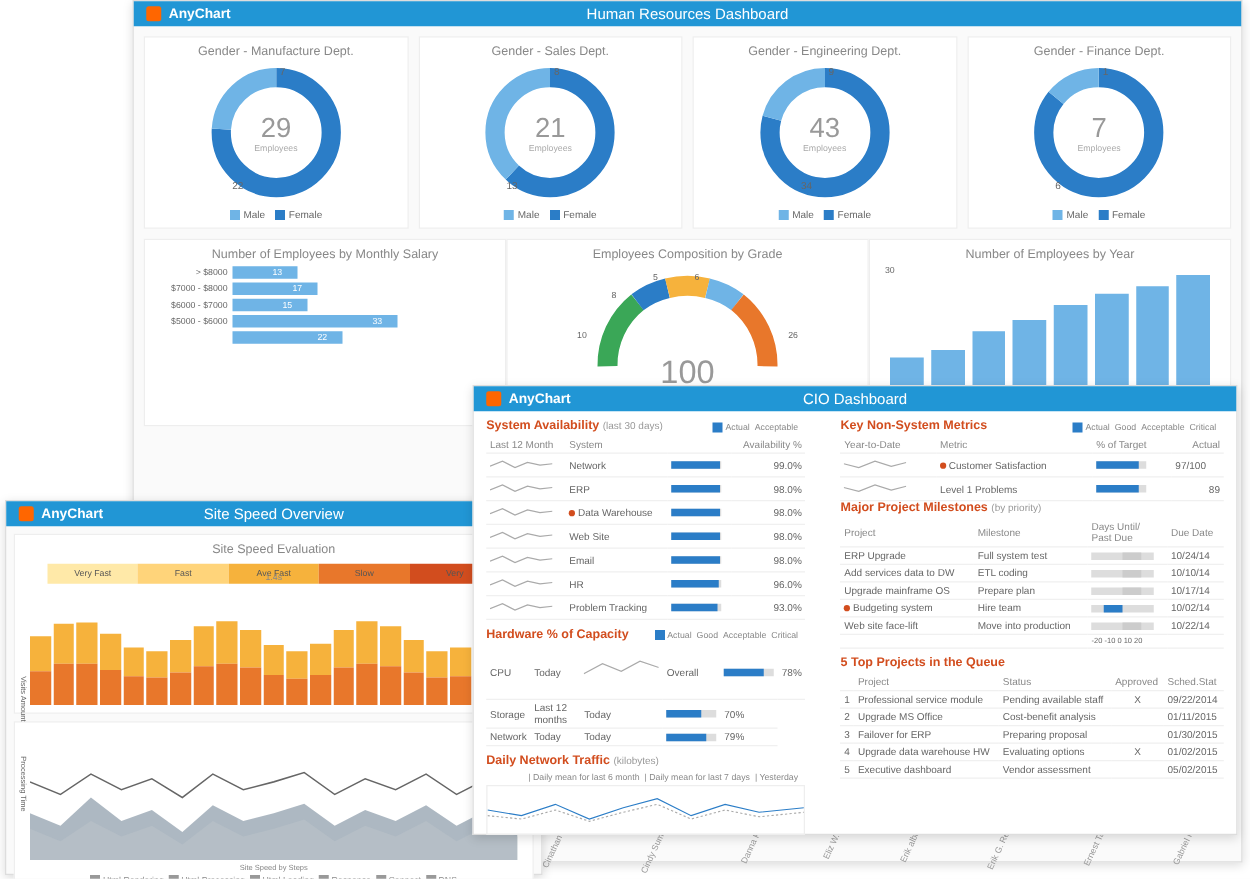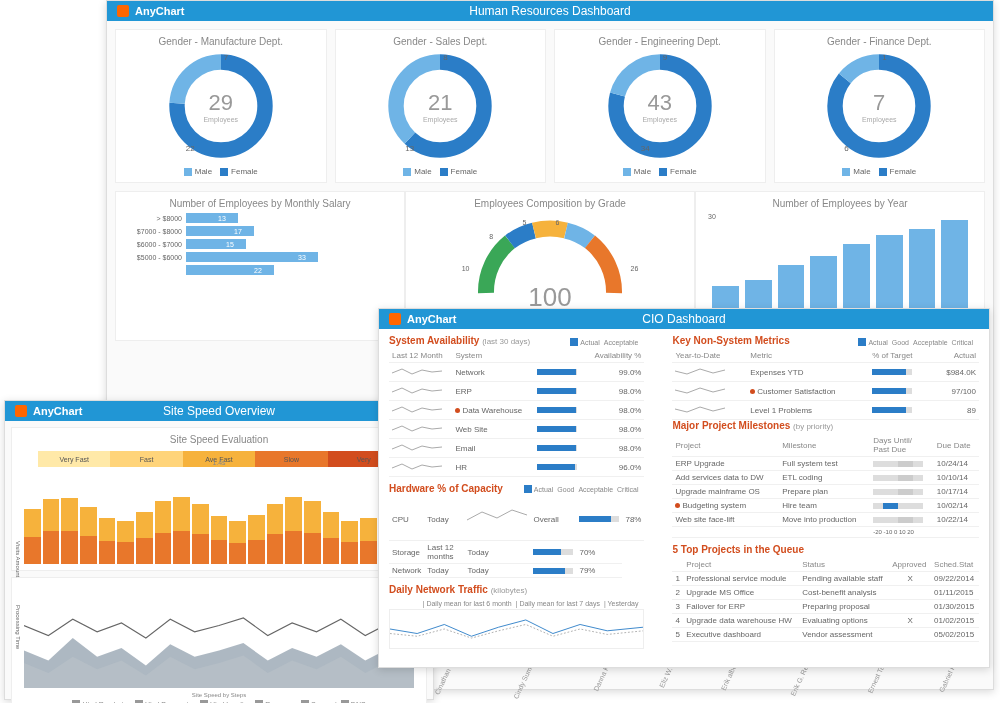--- a/index.html
+++ b/index.html
@@ -403,20 +403,28 @@
               <td style="text-align:right">98.0%</td>
             </tr>
             <tr>
               <td><svg width="50" height="12">
                   <polyline points="0,8 10,4 20,9 30,5 40,7 50,6" stroke="#aaa" fill="none"></polyline>
                 </svg></td>
               <td>HR</td>
               <td><span class="mini-bar"><i style="width:96%"></i></span></td>
               <td style="text-align:right">96.0%</td>
             </tr>
+            <tr>
+              <td><svg width="50" height="12">
+                  <polyline points="0,8 10,4 20,9 30,5 40,7 50,6" stroke="#aaa" fill="none"></polyline>
+                </svg></td>
+              <td>Problem Tracking</td>
+              <td><span class="mini-bar"><i style="width:93%"></i></span></td>
+              <td style="text-align:right">93.0%</td>
+            </tr>
           </tbody>
       </table>
       <div class="sec-title" style="margin-top:6px;display:flex;justify-content:space-between">
           <span>Hardware % of Capacity</span>
         <span class="legend-row" style="font-weight:normal">
             <span>
               <i class="sw" style="background:#2b7dc7"></i>
               <span>Actual</span>
             </span>
             <span>Good</span>
@@ -487,31 +495,23 @@
               <th>Metric</th>
               <th>% of Target</th>
               <th style="text-align:right">Actual</th>
             </tr>
         </tbody>
           <tbody id="metrics-rows">
             <tr>
               <td><svg width="50" height="12">
                   <polyline points="0,6 12,9 25,4 38,8 50,5" stroke="#aaa" fill="none"></polyline>
                 </svg></td>
-              <td>Expenses YTD</td>
-              <td><span class="mini-bar"><i style="width:85%"></i></span></td>
-              <td style="text-align:right">$984.0K</td>
-            </tr>
-            <tr>
-              <td><svg width="50" height="12">
-                  <polyline points="0,6 12,9 25,4 38,8 50,5" stroke="#aaa" fill="none"></polyline>
-                </svg></td>
               <td><span class="dot"></span>Customer Satisfaction</td>
               <td><span class="mini-bar"><i style="width:85%"></i></span></td>
-              <td style="text-align:right">97/100</td>
+              <td style="">97/100</td>
             </tr>
             <tr>
               <td><svg width="50" height="12">
                   <polyline points="0,6 12,9 25,4 38,8 50,5" stroke="#aaa" fill="none"></polyline>
                 </svg></td>
               <td>Level 1 Problems</td>
               <td><span class="mini-bar"><i style="width:85%"></i></span></td>
               <td style="text-align:right">89</td>
             </tr>
           </tbody>

